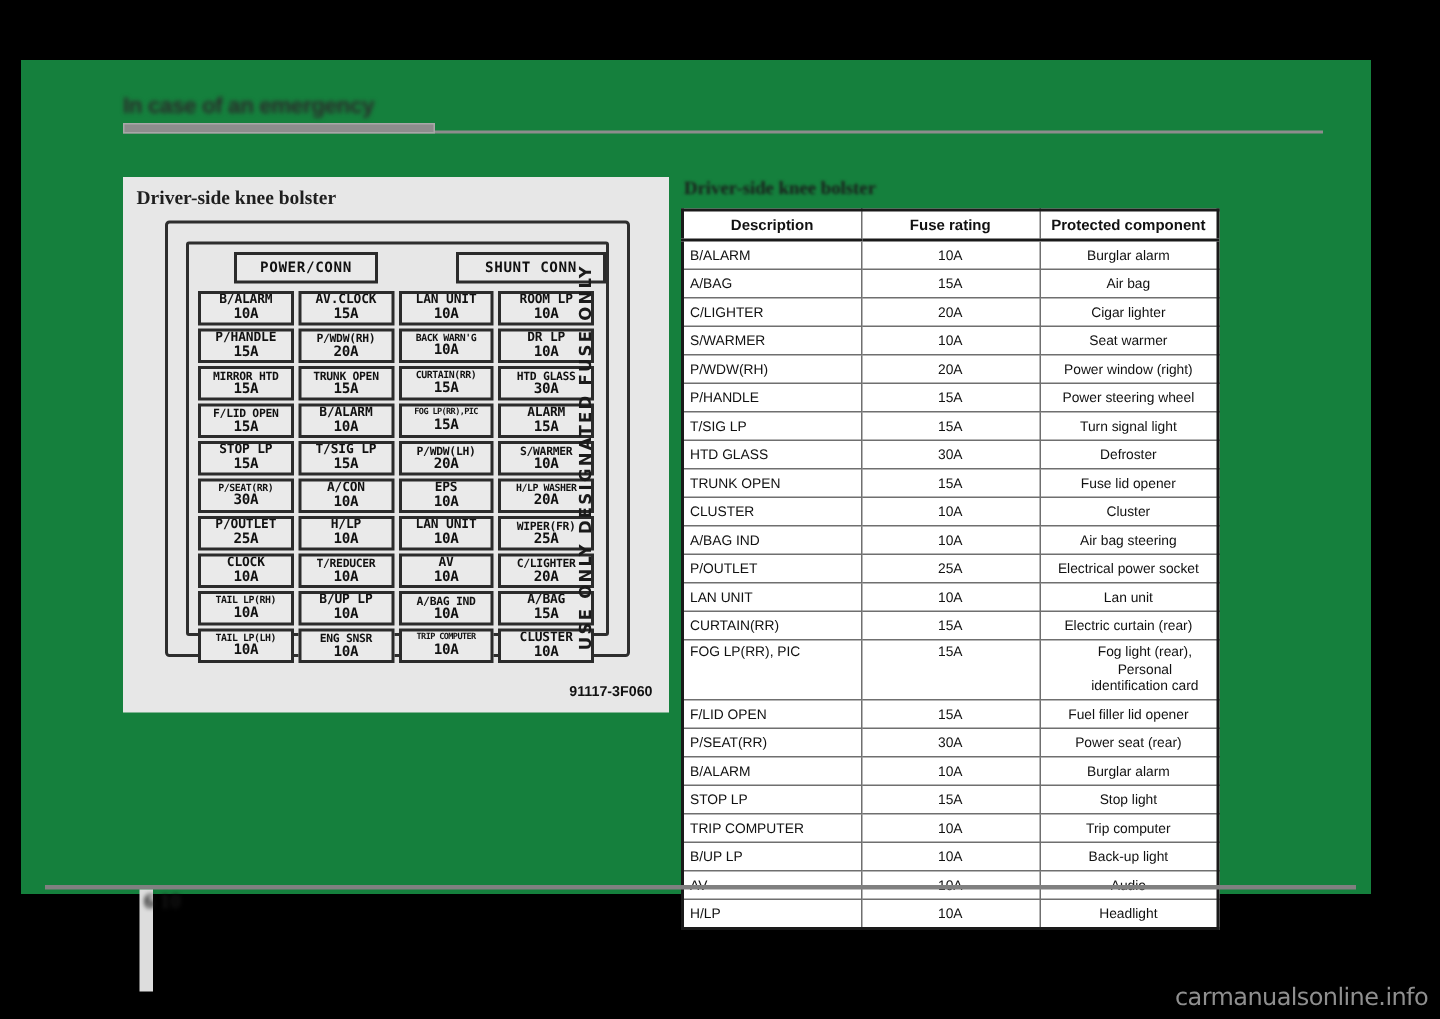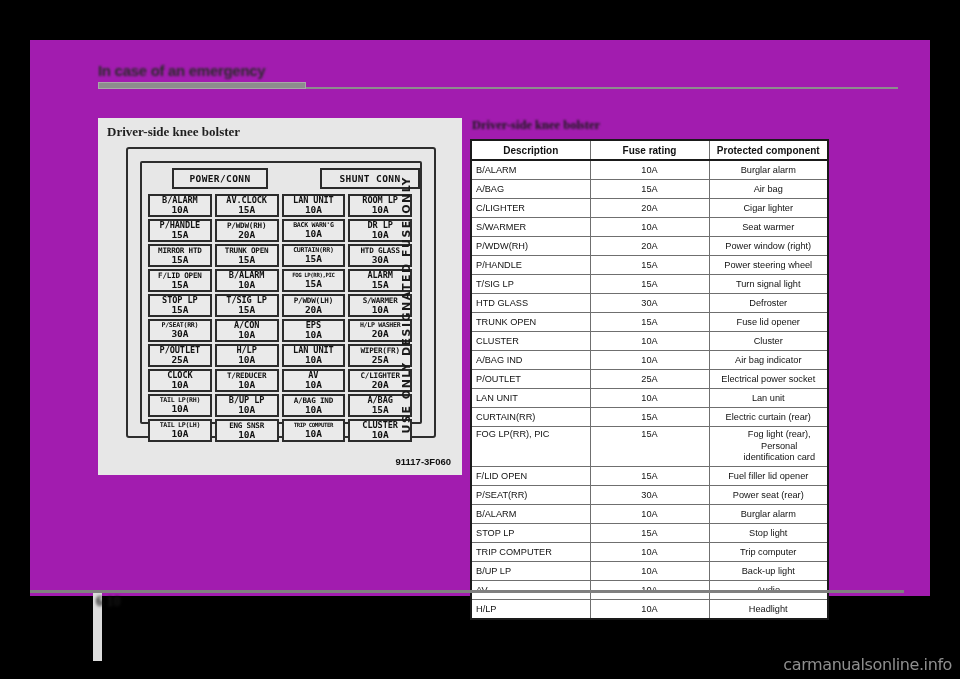--- a/index.html
+++ b/index.html
@@ -7,23 +7,23 @@
     width:960px;height:679px;
     background:#000000;
     font-family:"Liberation Sans", sans-serif;
     overflow:hidden;
     position:relative;
   }
 
   
   #page-sheet{
     position:absolute;
-    left:30px; top:40px;
+    left:14px; top:40px;
     width:900px; height:556px;
-    background:#a21caf;
+    background:#15803d;
   }
 
   
   #chapter-header{
     position:absolute;
     left:68px; top:22px;
     width:800px; height:34px;
   }
   #chapter-title{
     position:absolute;
@@ -513,21 +513,21 @@
             <td class="c-comp">Fuse lid opener</td>
           </tr>
           <tr>
             <td class="c-desc">CLUSTER</td>
             <td class="c-rate">10A</td>
             <td class="c-comp">Cluster</td>
           </tr>
           <tr>
             <td class="c-desc">A/BAG IND</td>
             <td class="c-rate">10A</td>
-            <td class="c-comp">Air bag indicator</td>
+            <td class="c-comp">Air bag steering</td>
           </tr>
           <tr>
             <td class="c-desc">P/OUTLET</td>
             <td class="c-rate">25A</td>
             <td class="c-comp">Electrical power socket</td>
           </tr>
           <tr>
             <td class="c-desc">LAN UNIT</td>
             <td class="c-rate">10A</td>
             <td class="c-comp">Lan unit</td>

